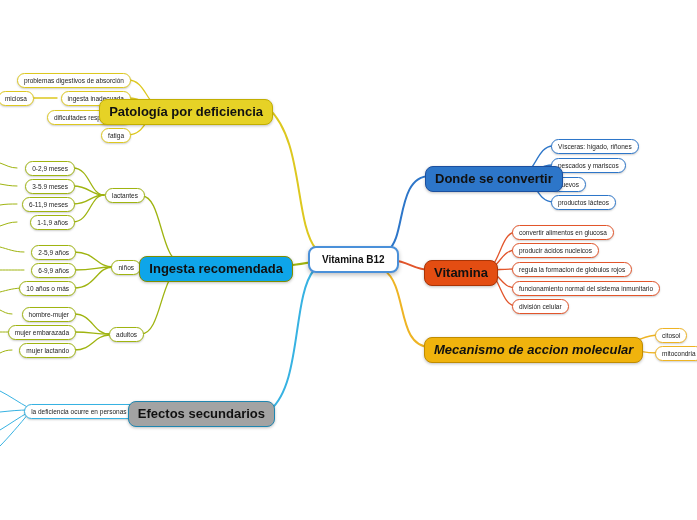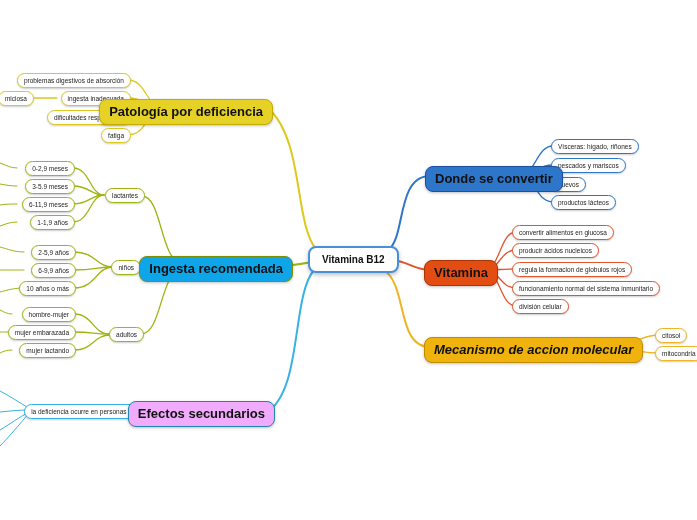--- a/index.html
+++ b/index.html
@@ -162,16 +162,16 @@
   <div class="node" style="right: 556px; top: 260px; border-color: rgb(159, 180, 16);">niños</div>
   <div class="node" style="right: 621px; top: 245px; border-color: rgb(159, 180, 16);">2-5,9 años</div>
   <div class="node" style="right: 621px; top: 263px; border-color: rgb(159, 180, 16);">6-9,9 años</div>
   <div class="node" style="right: 621px; top: 281px; border-color: rgb(159, 180, 16);">10 años o más</div>
 
   <div class="node" style="right: 553px; top: 327px; border-color: rgb(159, 180, 16);">adultos</div>
   <div class="node" style="right: 621px; top: 307px; border-color: rgb(159, 180, 16);">hombre-mujer</div>
   <div class="node" style="right: 621px; top: 325px; border-color: rgb(159, 180, 16);">mujer embarazada</div>
   <div class="node" style="right: 621px; top: 343px; border-color: rgb(159, 180, 16);">mujer lactando</div>
 
-  <div class="topic" style="right: 422px; top: 401px; background: #f0abfc; border-color: rgb(31, 134, 176); text-align: right;">Efectos secundarios</div>
+  <div class="topic" style="right: 422px; top: 401px; background: #a3a3a3; border-color: rgb(31, 134, 176); text-align: right;">Efectos secundarios</div>
   <div class="node" style="right: 549px; top: 404px; border-color: rgb(55, 178, 226);">la deficiencia ocurre en personas que:</div>
 
 </div>
 
 </body></html>

